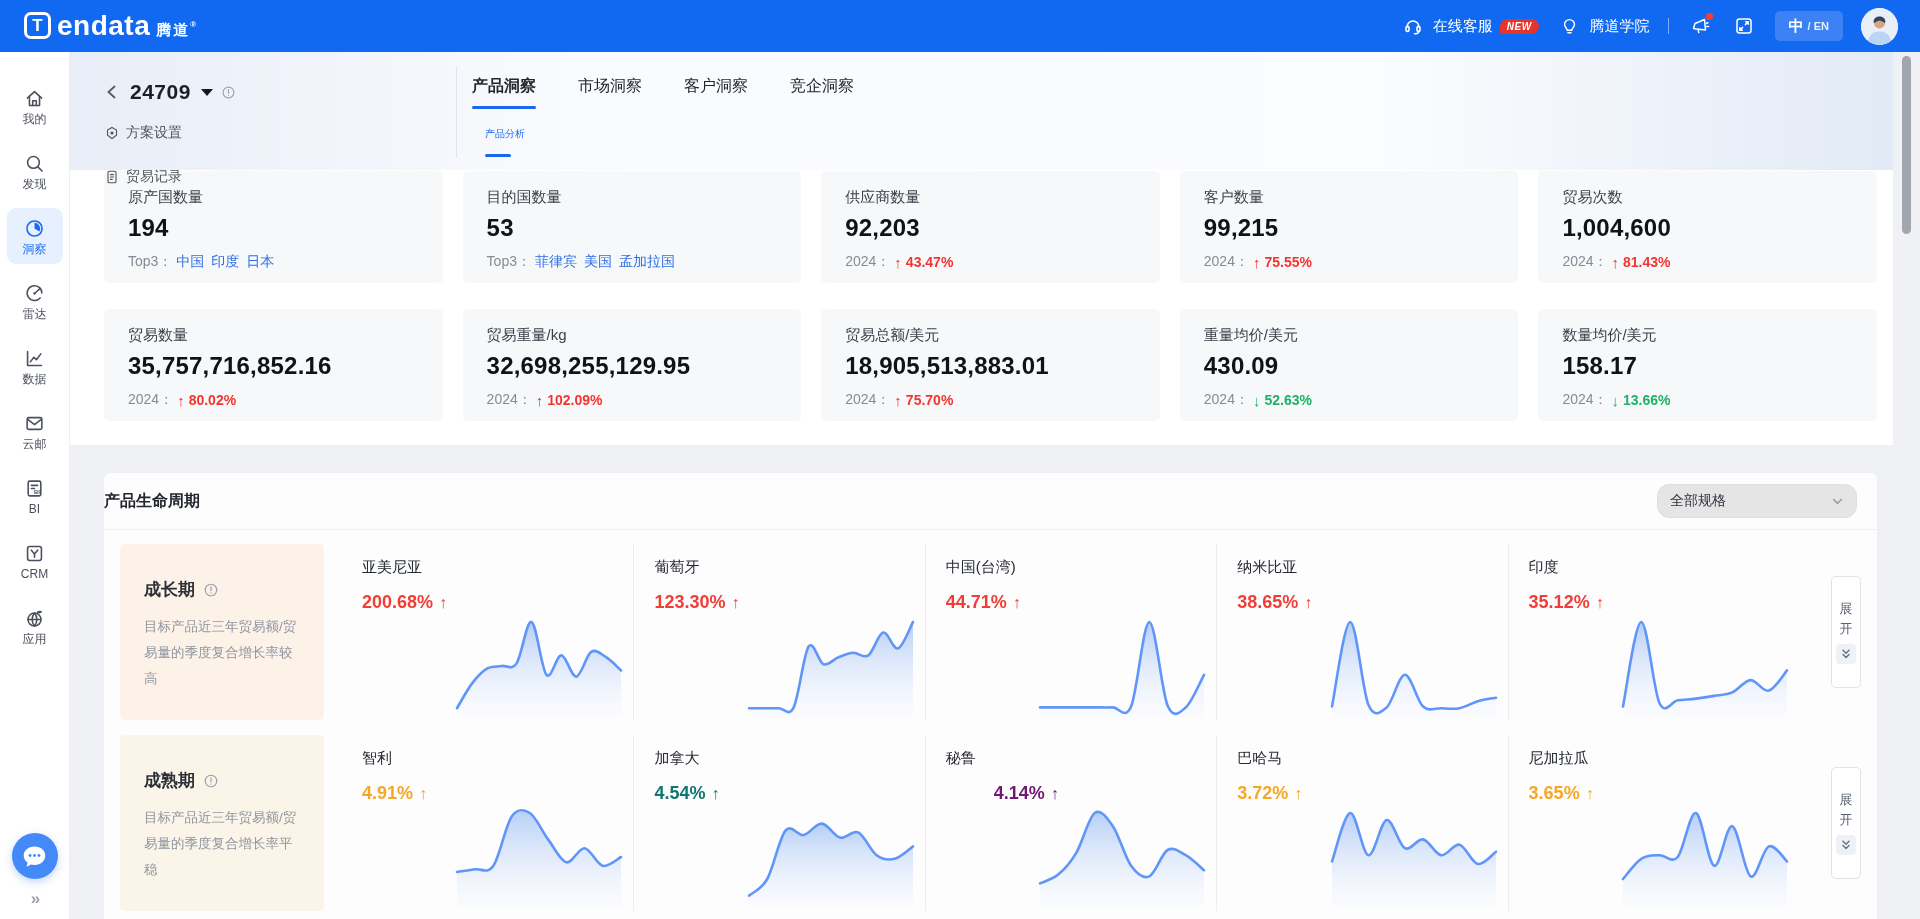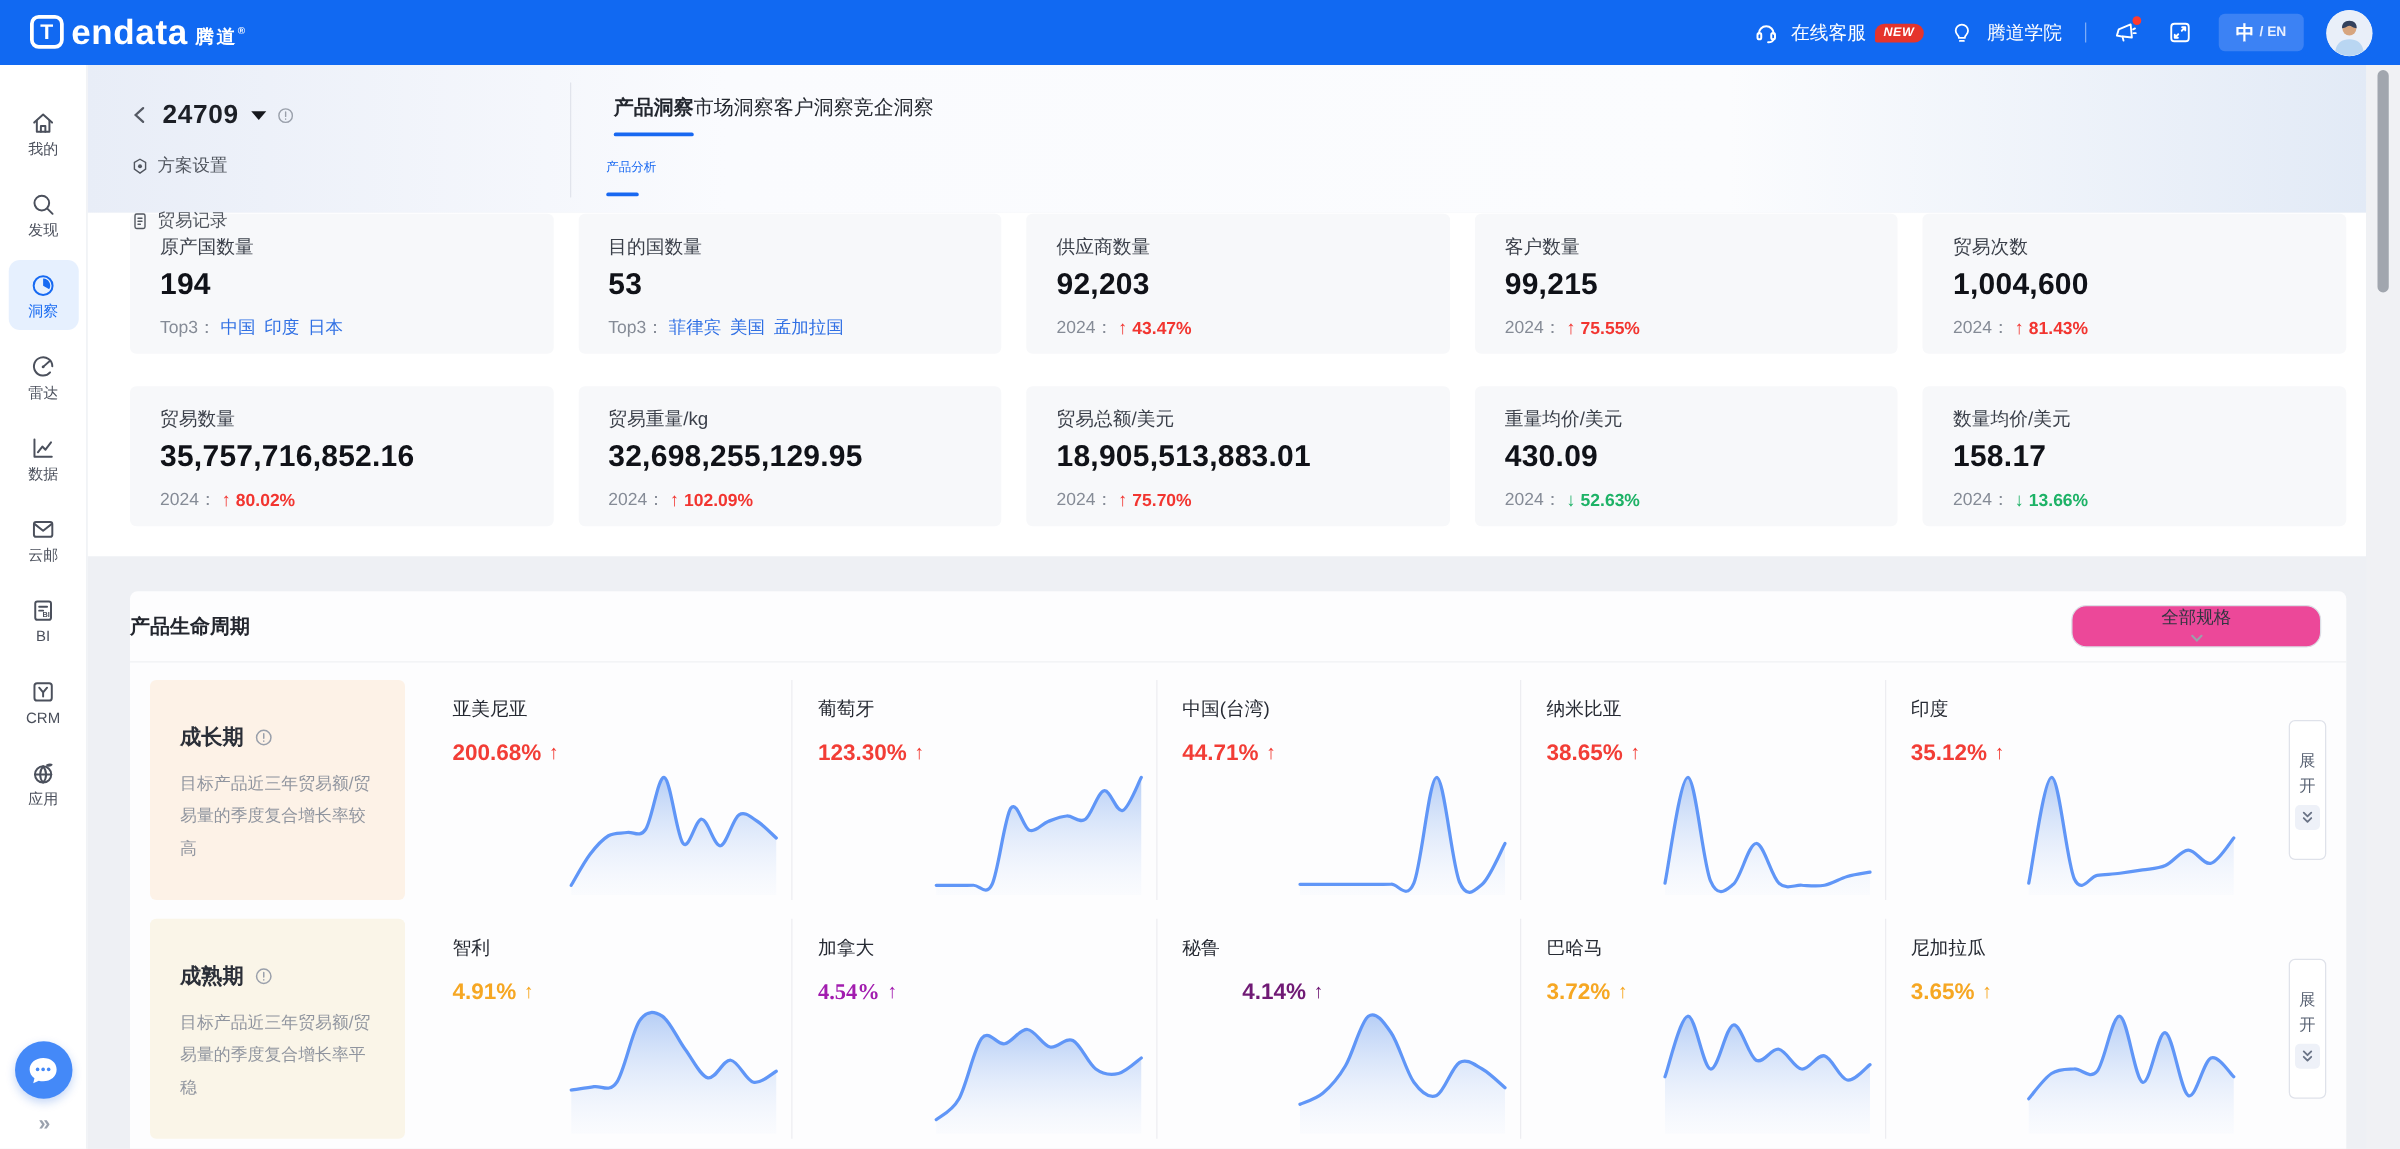--- a/index.html
+++ b/index.html
@@ -54,21 +54,21 @@
   .plan-id { font-size:21px; font-weight:700; color:#1c1f26; letter-spacing:.5px; cursor:pointer;}
   .plan-caret { width:0; height:0; border-left:6px solid transparent; border-right:6px solid transparent;
     border-top:7px solid #16181d; margin-left:2px; cursor:pointer; }
   .info-icon { color:#9aa0ab; display:flex; cursor:pointer; }
   .info-icon svg { width:15px; height:15px; stroke:currentColor; fill:none; stroke-width:1.5; stroke-linecap:round;}
   .plan-actions { position:absolute; left:34px; top:72px; display:flex; gap:26px;flex-direction:column; }
   .plan-action { display:flex; align-items:center; gap:6px; font-size:14px; color:#51565f; cursor:pointer; }
   .plan-action svg { width:16px; height:16px; stroke:currentColor; fill:none; stroke-width:1.4; stroke-linecap:round;}
   .header-divider { position:absolute; left:386px; top:14px; width:1px; height:92px; background:#e1e4ec; }
 
-  .tabs { position:absolute; left:421px; top:24px; display:flex; }
+  .tabs { position:absolute; left:402px; top:24px; display:flex; gap:42px; }
   .tab { position:relative; font-size:16px; color:#23272f; cursor:pointer; padding-bottom:12px; }
   .tab .tab-underline { display:none; position:absolute; left:0; bottom:0; width:100%; height:3px;
     background:#1868f1; border-radius:2px; }
   .tab.active { font-weight:600; }
   .tab.active .tab-underline { display:block; }
   .subtab { position:absolute; left:415px; top:75px; font-size:10px; color:#1868f1; cursor:pointer; }
   .subtab-underline { position:absolute; left:415px; top:102px; width:26px; height:3px; background:#1868f1; border-radius:2px;}
 
   
   .stats-wrap { background:#fff; padding:1px 16px 24px 34px; }
@@ -83,22 +83,22 @@
   .delta-arrow { font-weight:800; font-size:15px; }
   .delta-val { font-weight:600; }
   .up .delta-arrow,.up .delta-val { color:#f23530; }
   .down .delta-arrow,.down .delta-val { color:#1db266; }
 
   
   .panel { margin:28px 16px 0 34px; background:#fdfdfe; border-radius:6px; min-height:460px; }
   .panel-header { height:57px; display:flex; align-items:center; justify-content:space-between;
     padding:0 20px 0 0; border-bottom:1px solid #f0f1f4; }
   .panel-title { font-size:16px; font-weight:600; color:#23262e; }
-  .select-box { width:200px; height:34px; border:1px solid #dcdfe6; border-radius:12px; background:#ec4899;
-    display:flex; align-items:center; justify-content:space-between; padding:0 12px; cursor:pointer;flex-direction:column; }
+  .select-box { width:200px; height:34px; border:1px solid #dcdfe6; border-radius:12px; background:#e5e5e5;
+    display:flex; align-items:center; justify-content:space-between; padding:0 12px; cursor:pointer; }
   .select-value { font-size:14px; color:#303540; }
   .select-box svg { width:13px; height:13px; stroke:#9aa0ab; fill:none; stroke-width:1.8; stroke-linecap:round;}
 
   .lc-rows { padding:14px 16px 0 16px; }
   .lc-row { display:grid; grid-template-columns:222px repeat(5,1fr) 62px; height:176px; margin-bottom:15px; }
   .lc-stage { border-radius:5px; padding:34px 22px 0 24px; margin-right:18px; }
   .lc-stage-title { display:flex; align-items:center; gap:8px; font-size:17px; font-weight:600; color:#2b2f38; }
   .lc-stage-title .info-icon svg{ width:16px; height:16px; }
   .lc-stage-desc { margin-top:13px; font-size:13.5px; color:#90959f; line-height:26px; }
   .lc-card { position:relative; padding:14px 0 0 20px; }
@@ -562,21 +562,21 @@
       <span class="pct">4.91%</span>
       <span class="arrow">↑</span>
     </div>
     <svg class="spark" width="172" height="118" viewBox="0 0 172 118">
               <path d="M4.0,81.0C7.0,80.5 16.1,79.3 22.2,78.3C28.3,77.3 34.4,83.6 40.4,74.8C46.5,66.0 52.6,34.3 58.7,25.5C64.7,16.7 70.8,18.2 76.9,22.0C83.0,25.8 89.0,40.2 95.1,48.4C101.2,56.6 107.3,69.8 113.3,71.3C119.4,72.7 125.5,56.6 131.6,57.2C137.6,57.8 143.7,73.3 149.8,74.8C155.9,76.3 165.0,67.5 168.0,66.0L168.0,116 L4.0,116 Z" fill="url(#sparkfill)" stroke="none"></path>
               <path d="M4.0,81.0C7.0,80.5 16.1,79.3 22.2,78.3C28.3,77.3 34.4,83.6 40.4,74.8C46.5,66.0 52.6,34.3 58.7,25.5C64.7,16.7 70.8,18.2 76.9,22.0C83.0,25.8 89.0,40.2 95.1,48.4C101.2,56.6 107.3,69.8 113.3,71.3C119.4,72.7 125.5,56.6 131.6,57.2C137.6,57.8 143.7,73.3 149.8,74.8C155.9,76.3 165.0,67.5 168.0,66.0" fill="none" stroke="#6096f7" stroke-width="2.6" stroke-linecap="round" stroke-linejoin="round"></path>
             </svg>
   </div>
           <div class="lc-card">
     <div class="lc-country">加拿大</div>
-    <div class="lc-pct" style="color: #a21caf; font-family: Liberation Serif, serif;">
+    <div class="lc-pct" style="color: #0f766e;">
       <span class="pct">4.54%</span>
       <span class="arrow">↑</span>
     </div>
     <svg class="spark" width="172" height="118" viewBox="0 0 172 118">
               <path d="M4.0,104.7C7.0,101.9 16.1,98.9 22.2,88.0C28.3,77.1 34.4,46.9 40.4,39.6C46.5,32.3 52.6,45.2 58.7,44.0C64.7,42.8 70.8,32.1 76.9,32.6C83.0,33.0 89.0,45.2 95.1,46.6C101.2,48.1 107.3,38.4 113.3,41.4C119.4,44.3 125.5,59.8 131.6,64.2C137.6,68.6 143.7,69.2 149.8,67.8C155.9,66.3 165.0,57.5 168.0,55.4L168.0,116 L4.0,116 Z" fill="url(#sparkfill)" stroke="none"></path>
               <path d="M4.0,104.7C7.0,101.9 16.1,98.9 22.2,88.0C28.3,77.1 34.4,46.9 40.4,39.6C46.5,32.3 52.6,45.2 58.7,44.0C64.7,42.8 70.8,32.1 76.9,32.6C83.0,33.0 89.0,45.2 95.1,46.6C101.2,48.1 107.3,38.4 113.3,41.4C119.4,44.3 125.5,59.8 131.6,64.2C137.6,68.6 143.7,69.2 149.8,67.8C155.9,66.3 165.0,57.5 168.0,55.4" fill="none" stroke="#6096f7" stroke-width="2.6" stroke-linecap="round" stroke-linejoin="round"></path>
             </svg>
   </div>
           <div class="lc-card">
     <div class="lc-country">秘鲁</div>

